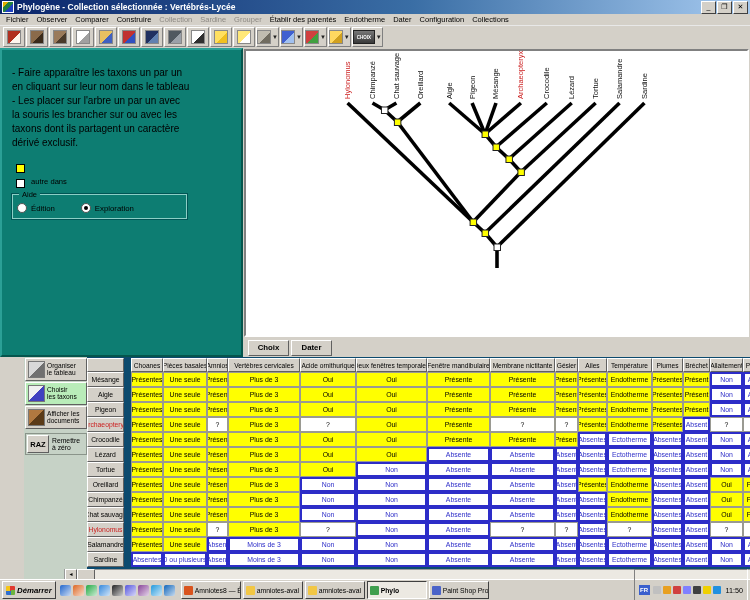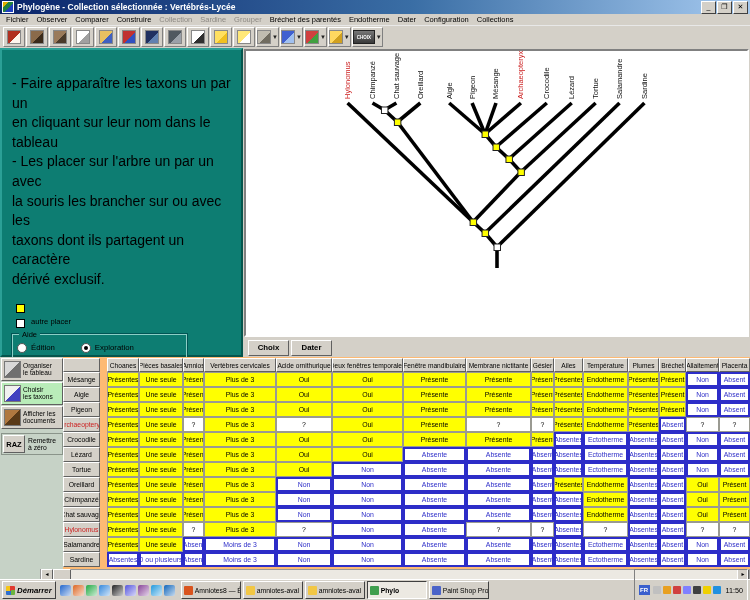--- a/index.html
+++ b/index.html
@@ -22,40 +22,40 @@
   .tbtn{height:18px;min-width:20px;background:#d4d0c8;border:1px solid;border-color:#fff #808080 #808080 #fff;margin-right:1px;display:flex;align-items:center;justify-content:center;flex:none;}
   .tbtn .g{width:12px;height:12px;border:1px solid #888;}
   .tbtn .dd{font-size:6px;margin-left:1px;color:#222;}
   .tbtn.choix{min-width:24px;}
   .tbtn.choix .g{width:20px;background:linear-gradient(#777,#3a3a3a);color:#fff;font-size:4.5px;font-weight:bold;display:flex;align-items:center;justify-content:center;border:1px solid #222;}
 
   
   .workspace{height:309px;display:flex;}
   .left-panel{width:243px;flex:none;background:#0d7d72;border:2px solid;border-color:#2ba096 #05554d #05554d #2ba096;box-sizing:border-box;color:#000;}
   .instr-box{width:172px;margin:12px auto 0;background:#eaf6d2;border:2px solid;border-color:#fbfff2 #6a7a50 #6a7a50 #fbfff2;text-align:center;font-size:8px;font-weight:bold;color:#2e6b2e;padding:4px 2px;white-space:pre-line;line-height:1.3;}
-  .instr-text{font-size:14px;color:#000;margin:24px 6px 0 10px;white-space:pre-line;line-height:1.4;}
+  .instr-text{font-size:10px;color:#000;margin:16px 6px 0 10px;white-space:pre-line;line-height:1.4;}
   .legend{margin:12px 6px 0 14px;font-size:7.6px;}
   .legend-row{display:flex;align-items:flex-start;margin-bottom:4px;}
   .legend-sq{width:7px;height:7px;border:1px solid #000;margin:2px 6px 0 0;flex:none;}
   .legend-sq.yellow{background:#ffff00;}
   .legend-sq.white{background:#fff;}
   .mode-box{margin:6px 0 0 10px;width:175px;border:1px solid #8ccfc6;outline:1px solid #055;position:relative;padding:8px 4px 5px;box-sizing:border-box;display:flex;}
   .mode-box .mode-cap{position:absolute;top:-5px;left:6px;background:#0d7d72;padding:0 3px;font-size:7.5px;}
   .radio{display:flex;align-items:center;font-size:7.8px;margin-right:26px;}
   .radio .circ{width:8px;height:8px;border-radius:50%;background:#fff;border:1px solid #555;margin-right:4px;position:relative;flex:none;}
   .radio.sel .circ:after{content:"";position:absolute;left:2px;top:2px;width:4px;height:4px;border-radius:50%;background:#000;}
 
   .tree-wrap{flex:1;display:flex;flex-direction:column;min-width:0;}
   .tree-canvas{flex:1;background:#fff;border:2px solid;border-color:#808080 #fff #fff #808080;margin:1px;position:relative;}
   .tree-canvas svg{position:absolute;left:0;top:0;}
   .tree-tabs{height:19px;display:flex;align-items:center;padding-left:5px;background:#d4d0c8;}
   .ttab{min-width:33px;height:14px;background:#d4d0c8;border:1px solid;border-color:#fff #606060 #606060 #fff;font-size:7.8px;font-weight:bold;display:flex;align-items:center;justify-content:center;margin-right:2px;padding:0 3px;}
 
   
-  .table-area{height:225px;position:relative;background:#fdba74;}
+  .table-area{height:225px;position:relative;background:#0c4a6e;margin-left:24px;}
   .side{position:absolute;left:0;top:0;width:63px;height:225px;background:#c6d2c6;}
   .side-btn{width:60px;height:21px;margin:1px 0 0 1px;background:#d4d0c8;border:1px solid;border-color:#fff #606060 #606060 #fff;display:flex;align-items:center;font-size:6.6px;line-height:1.05;}
   .side-btn.active{background:#b9ecb9;}
   .side-btn .ic{width:15px;height:15px;margin:0 2px;border:1px solid #777;flex:none;}
   .raz-frame{width:60px;height:20px;margin:4px 0 0 1px;border:1px solid #8a948a;display:flex;align-items:center;background:#c6d2c6;}
   .raz-btn{width:20px;height:16px;margin-left:1px;background:#d4d0c8;border:1px solid;border-color:#fff #606060 #606060 #fff;font-size:7.5px;font-weight:bold;display:flex;align-items:center;justify-content:center;}
   .raz-lab{font-size:6.8px;margin-left:3px;line-height:1.05;}
 
   .grid{position:absolute;left:63px;top:1px;}
   .trow{display:flex;height:15px;}
@@ -102,21 +102,21 @@
   </div>
 
   <div class="menubar" id="menubar">
       <div class="menuitem">Fichier</div>
       <div class="menuitem">Observer</div>
       <div class="menuitem">Comparer</div>
       <div class="menuitem">Construire</div>
       <div class="menuitem disabled">Collection</div>
       <div class="menuitem disabled">Sardine</div>
       <div class="menuitem disabled">Grouper</div>
-      <div class="menuitem">Bréchet des parentés</div>
+      <div class="menuitem">Établir des parentés</div>
       <div class="menuitem">Endotherme</div>
       <div class="menuitem">Dater</div>
       <div class="menuitem">Configuration</div>
       <div class="menuitem">Collections</div>
     </div>
 
   <div class="toolbar" id="toolbar">
       <div class="tbtn">
         <div class="g" style="background: linear-gradient(135deg, rgb(176, 48, 32) 0px, rgb(176, 48, 32) 55%, rgb(253, 246, 238) 55%);"></div>
       </div>
@@ -179,21 +179,21 @@
 - Les placer sur l'arbre un par un avec
   la souris les brancher sur ou avec les
   taxons dont ils partagent un caractère
   dérivé exclusif.</div>
       <div class="legend">
         <div class="legend-row">
           <span class="legend-sq yellow"></span>
         </div>
         <div class="legend-row">
           <span class="legend-sq white"></span>
-          <span>autre placer</span>
+          <span>autre dans</span>
         </div>
       </div>
       <div class="mode-box">
         <div class="mode-cap">Aide</div>
         <div class="radio" id="radio-edition">
           <span class="circ"></span>
           <span>Édition</span>
         </div>
         <div class="radio sel" id="radio-exploration">
           <span class="circ"></span>

